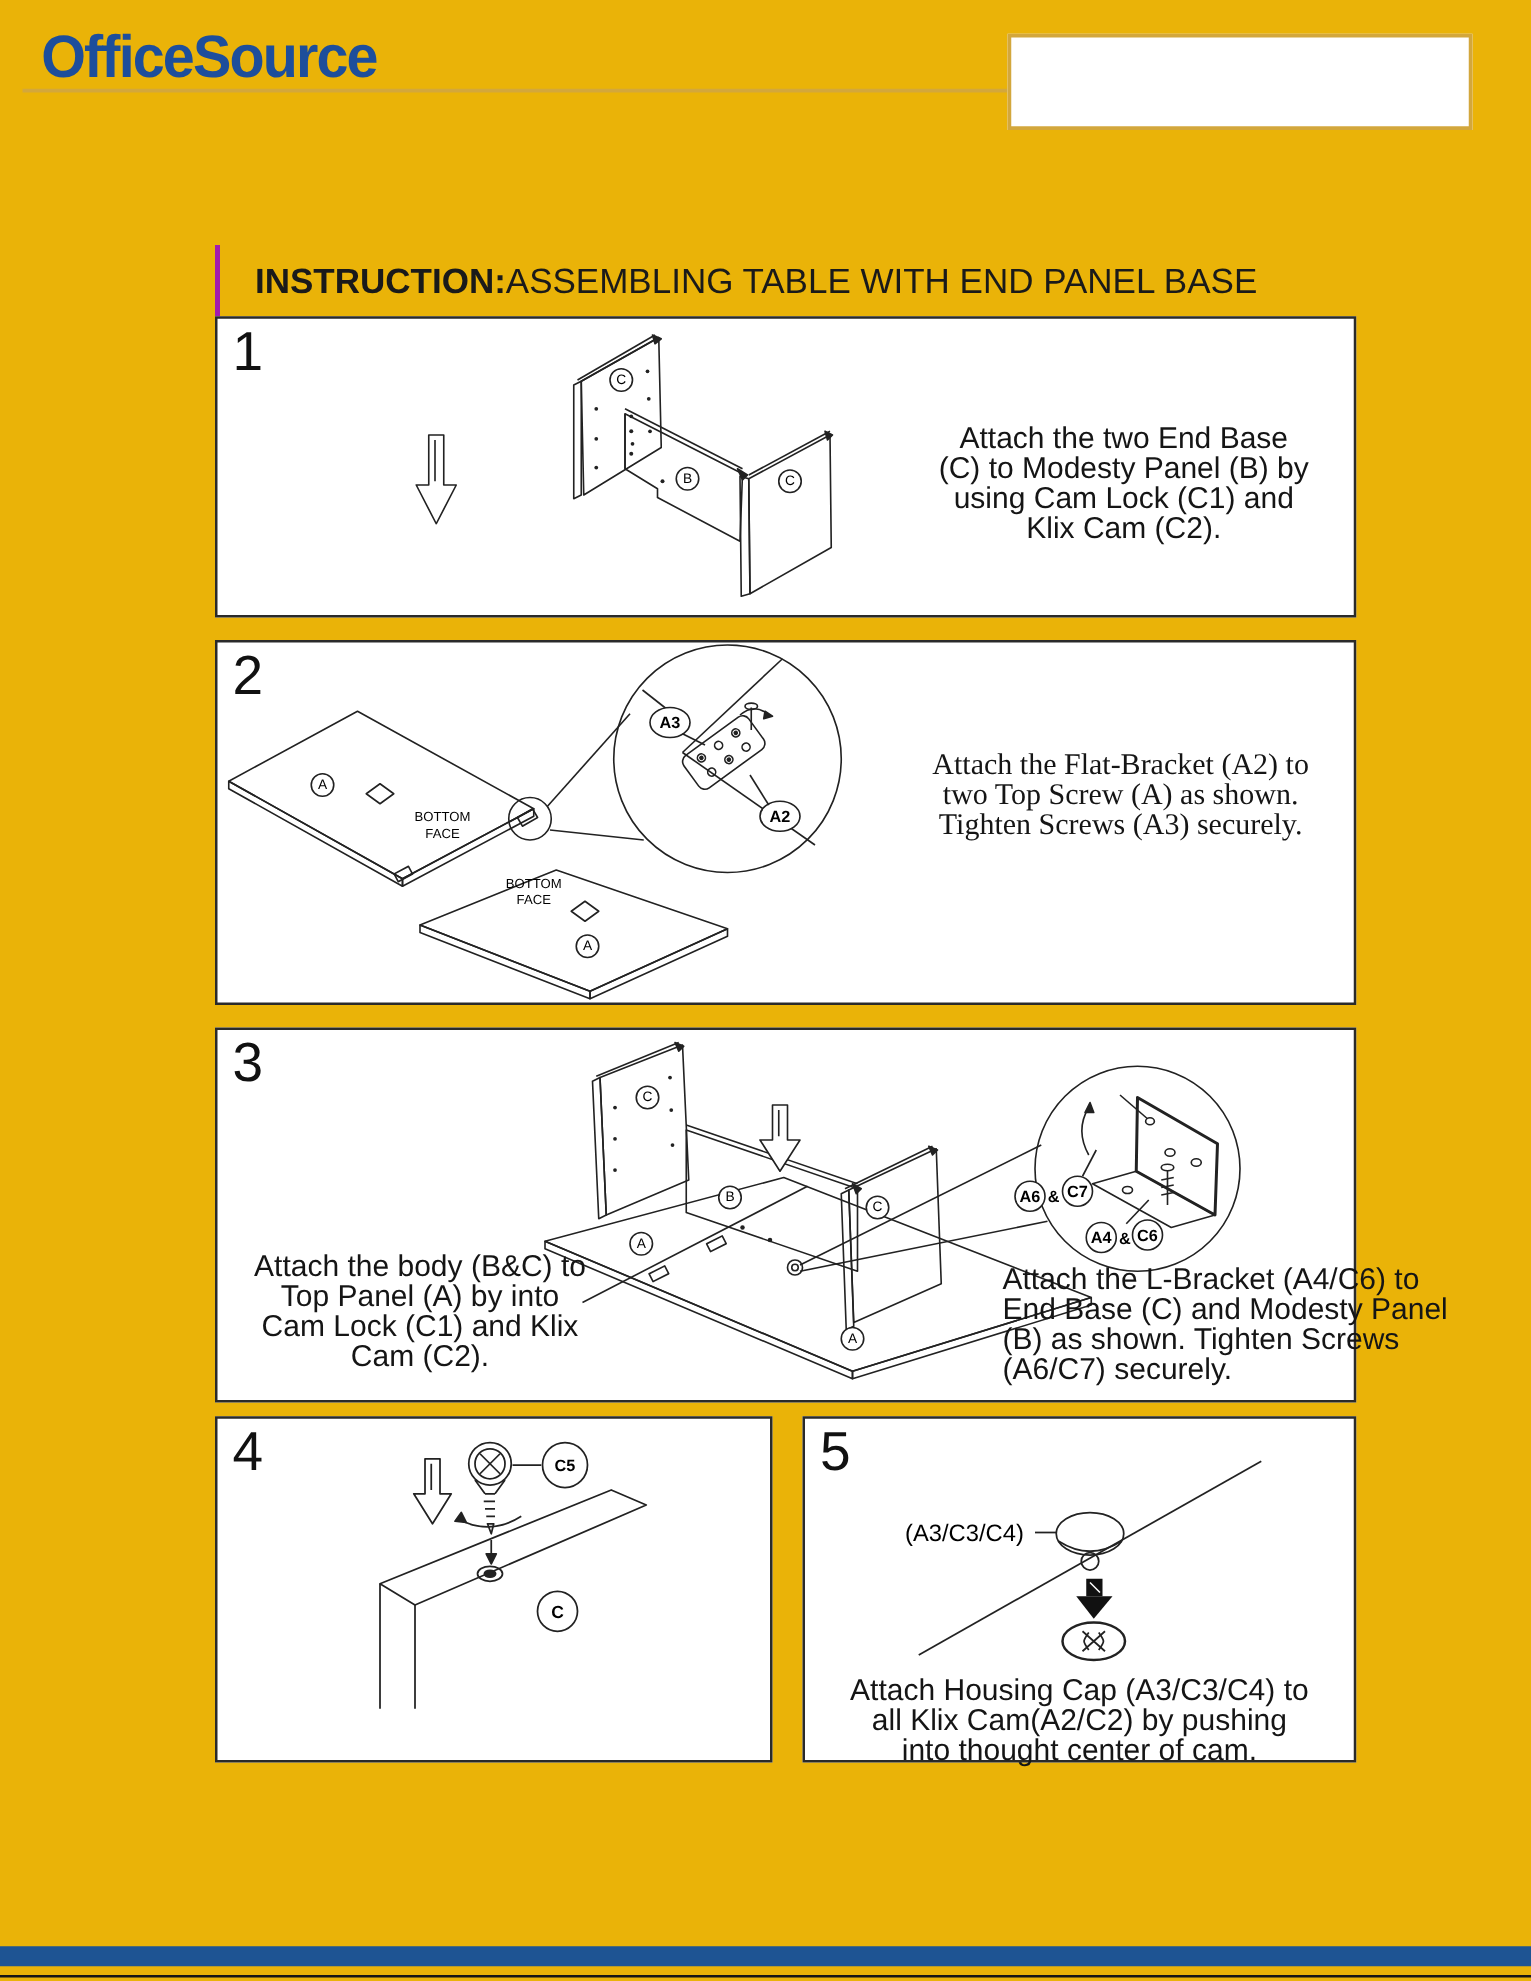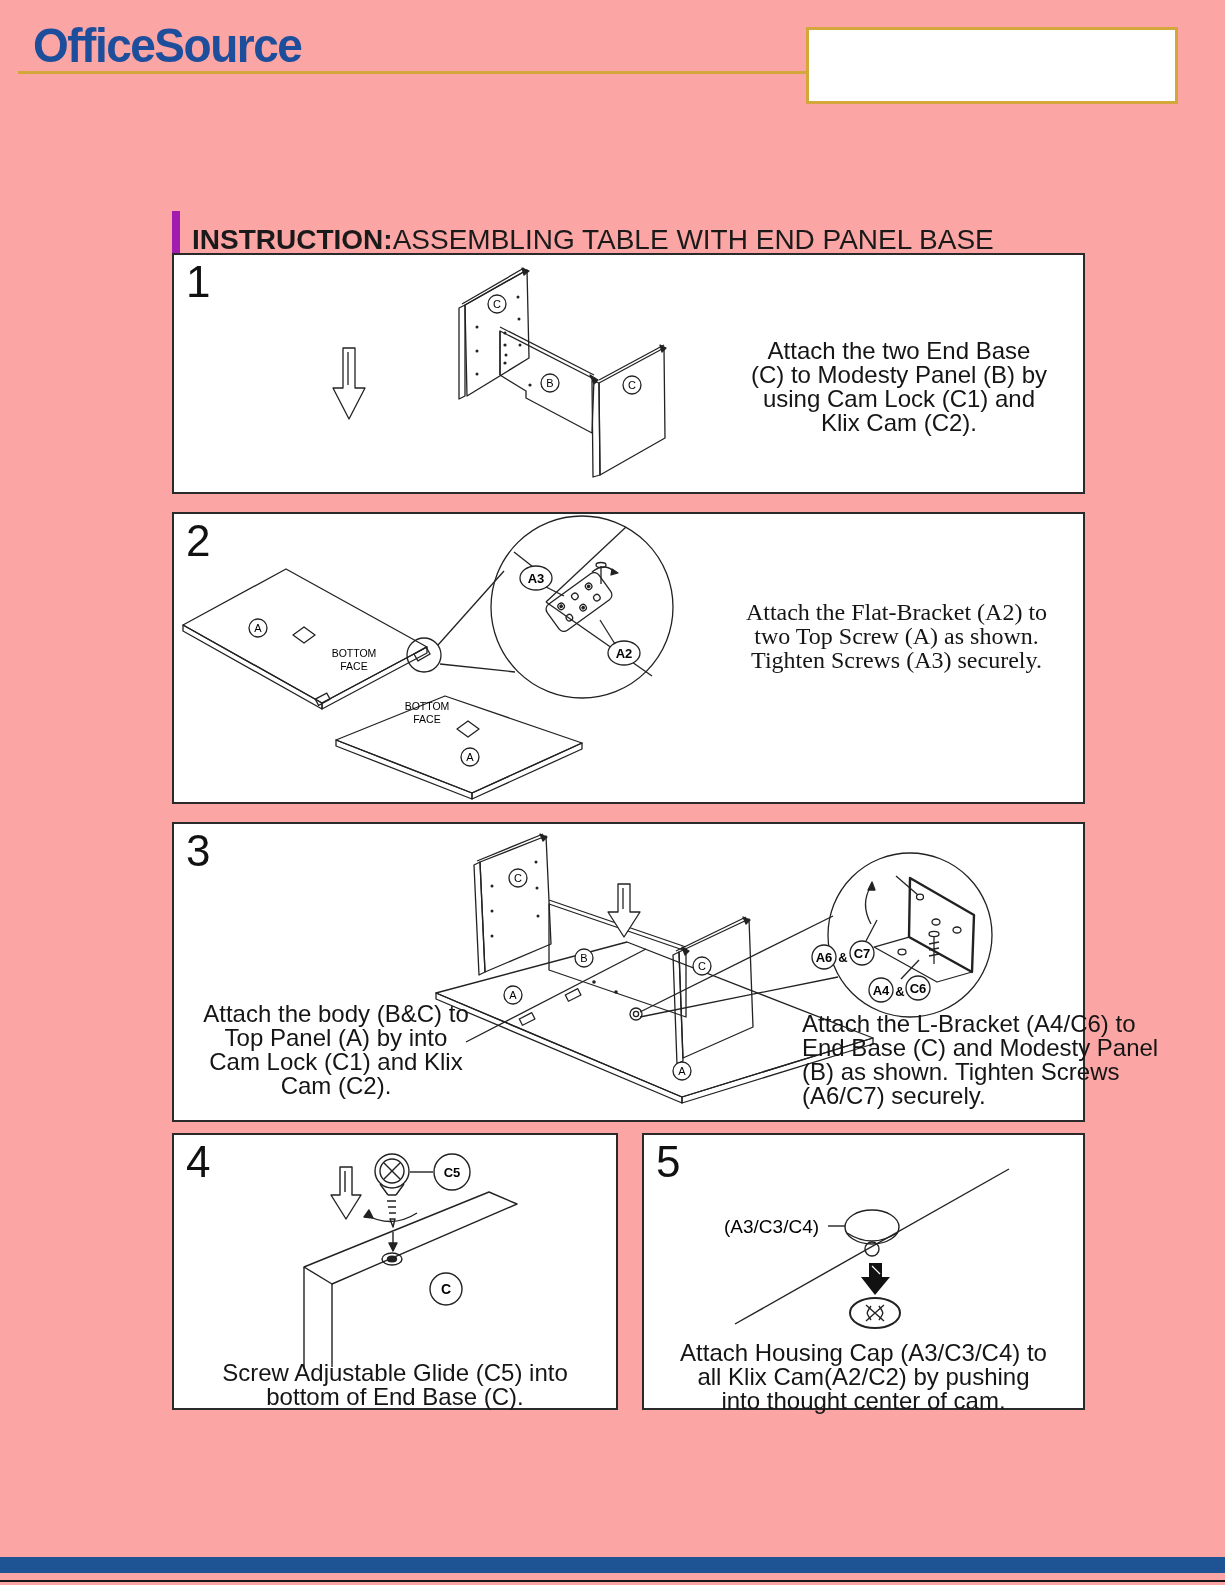--- a/index.html
+++ b/index.html
@@ -1,23 +1,23 @@
 <!DOCTYPE html>
 <html><head>
 <meta charset="utf-8">
 <style>
   html,body{margin:0;padding:0;background:#ffffff;}
-  .page{position:relative;width:1225px;height:1585px;background:#fca5a5;overflow:hidden;
+  .page{position:relative;width:1225px;height:1585px;background:#eab308;overflow:hidden;
         font-family:"Liberation Sans", sans-serif;color:#1a1a1a;}
   .logo{position:absolute;left:33px;top:18px;font-size:46px;font-weight:bold;
         letter-spacing:-1.5px;color:#1d4e9b;transform:scaleY(1.04);}
   .gold-line{position:absolute;left:18px;top:71px;width:788px;height:3px;background:#d3a73c;}
   .gold-box{position:absolute;left:806px;top:27px;width:366px;height:71px;border:3px solid #d3a73c;background:#fff;}
-  .title-block{position:absolute;left:172px;top:211px;width:913px;height:57px;
-               border-left:8px solid #a21caf;padding-left:12px;box-sizing:border-box;
+  .title-block{position:absolute;left:172px;top:196px;width:913px;height:57px;
+               border-left:4px solid #a21caf;padding-left:28px;box-sizing:border-box;
                display:flex;align-items:center;}
   .title-block .t{font-size:28px;white-space:pre;}
   .title-block .bold{font-weight:bold;}
   .box{position:absolute;border:2px solid #2a2a2a;background:#fff;box-sizing:border-box;}
   .box1{left:172px;top:253px;width:913px;height:241px;}
   .box2{left:172px;top:512px;width:913px;height:292px;}
   .box3{left:172px;top:822px;width:913px;height:300px;}
   .box4{left:172px;top:1133px;width:446px;height:277px;}
   .box5{left:642px;top:1133px;width:443px;height:277px;}
   .step-num{position:absolute;left:12px;top:2px;font-size:44px;color:#111;}
@@ -298,24 +298,20 @@
         <line x1="130" y1="132" x2="130" y2="232"></line>
         <line x1="158" y1="149" x2="158" y2="232"></line>
 
         <circle cx="278" cy="37" r="18" fill="#fff"></circle>
         <line x1="236" y1="37" x2="259" y2="37"></line>
         <circle cx="272" cy="154" r="16" fill="#fff"></circle>
       </g>
       <text class="blbl" x="278" y="37" font-size="15" text-anchor="middle" dominant-baseline="central">C5</text>
       <text x="272" y="154" font-size="14" font-weight="bold" text-anchor="middle" dominant-baseline="central">C</text>
     </svg>
-    <div class="step-text" style="left:20px;top:226px;width:402px;">
-      <div>Screw Adjustable Glide (C5) into</div>
-      <div>bottom of End Base (C).</div>
-    </div>
   </section>
 
   <section class="box box5">
     <div class="step-num">5</div>
     <svg class="dg" width="439" height="273" viewBox="0 0 439 273">
       <g stroke="#222" stroke-width="1.4" fill="none" stroke-linejoin="round">
         <line x1="91" y1="189" x2="365" y2="34"></line>
 
         <ellipse cx="228" cy="92" rx="27" ry="17"></ellipse>
         <path d="M203,98 Q228,114 253,98"></path>

